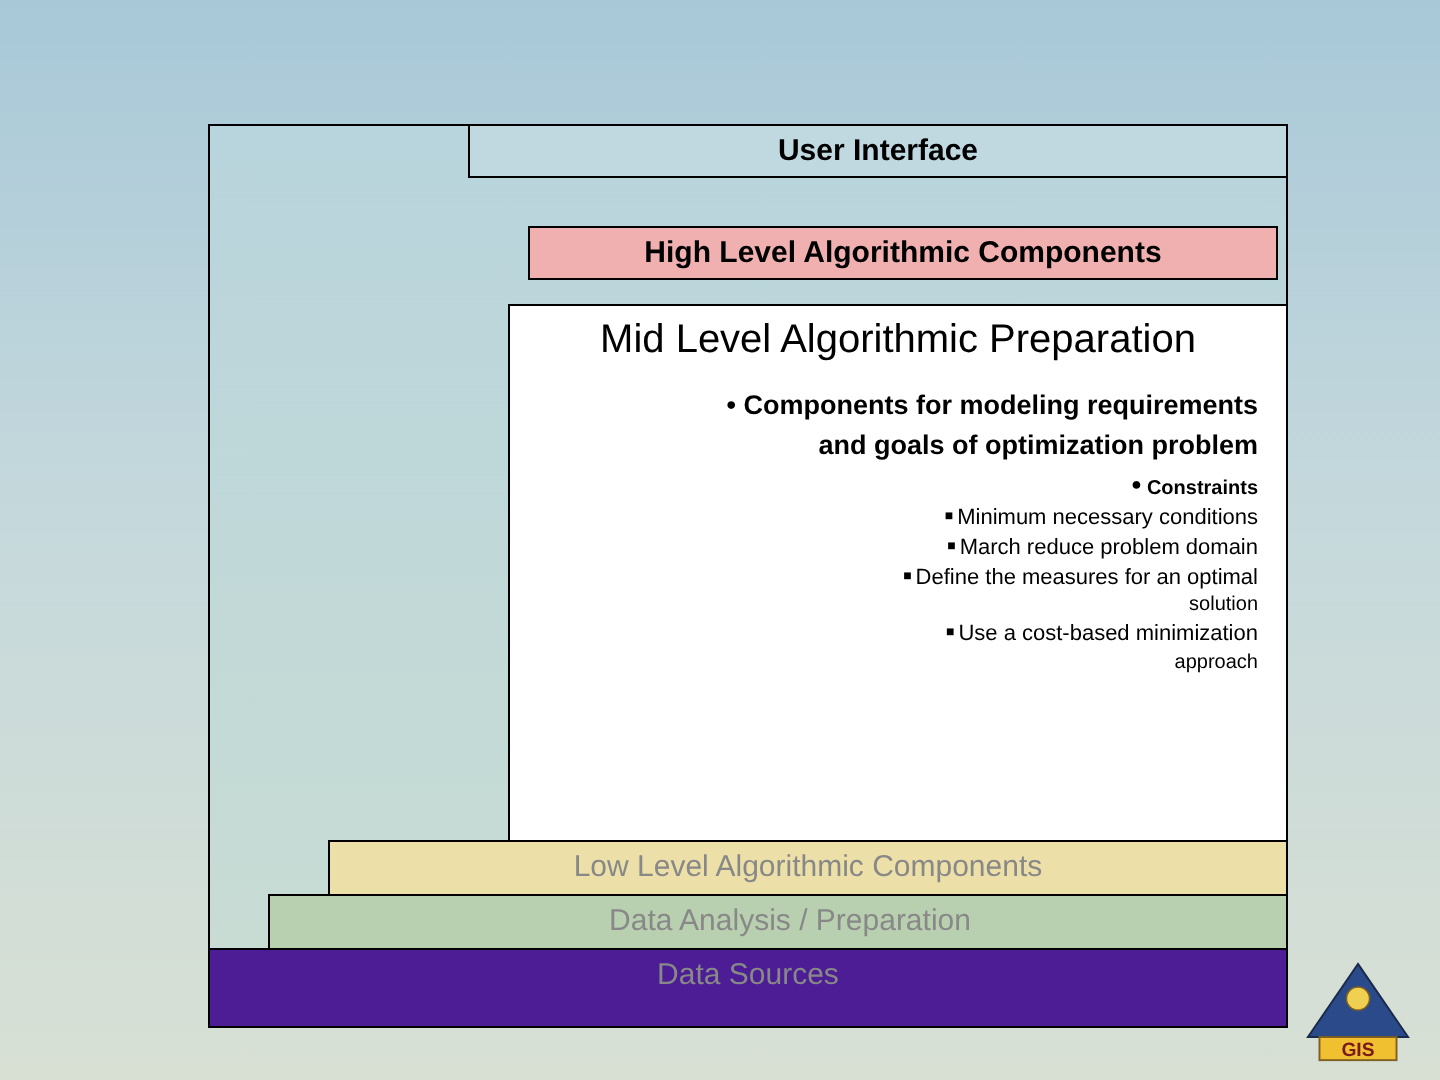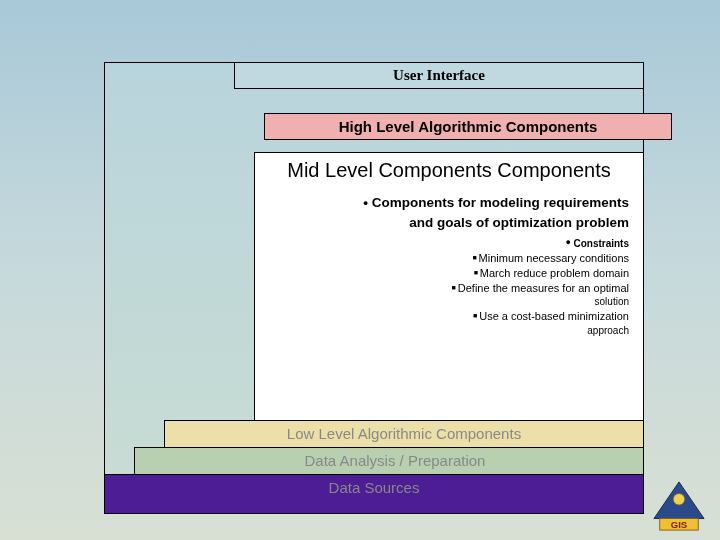--- a/index.html
+++ b/index.html
@@ -18,27 +18,27 @@
   .layer-title {
     font-weight: bold;
     padding: 4px 0;
   }
   
   .l-datasources { left: 104px; top: 474px; width: 540px; height: 40px; background: #4c1d95; }
   .l-dataprep    { left: 134px; top: 447px; width: 510px; height: 28px; background: #b8d0b0; padding-left: 12px; }
   .l-lowlevel    { left: 164px; top: 420px; width: 480px; height: 28px; background: #ece0a8; }
   .l-midlevel    { left: 234px; top: 62px;  width: 410px; height: 359px; background: #fff; }
   .l-highlevel   { left: 264px; top: 114px; width: 380px; height: 28px; background: #f0b0b0; }
-  .l-ui          { left: 234px; top: 62px;  width: 410px; height: 27px; background: #c0d8e0; font-family: Liberation Serif, serif; }
+  .l-ui          { left: 234px; top: 62px;  width: 410px; height: 27px; background: #c0d8e0; }
   
   .l-midlevel    { top: 88px; height: 333px; }
   .l-midlevel .layer-title { padding-top: 56px; }
   
   .l-ui       { left: 234px; top: 62px;  width: 410px; height: 27px; }
-  .l-highlevel{ left: 264px; top: 113px; width: 408px; height: 27px; }
+  .l-highlevel{ left: 264px; top: 113px; width: 375px; height: 27px; }
   .l-midlevel { left: 254px; top: 152px; width: 390px; height: 269px; }
   .l-midlevel .layer-title { padding-top: 6px; font-size: 20px; font-weight: normal; }
   .l-ui .layer-title,
   .l-highlevel .layer-title { font-size: 15px; }
   .l-lowlevel .layer-title,
   .l-dataprep .layer-title,
   .l-datasources .layer-title { font-size: 15px; color: #888; font-weight: normal; }
 
   
   .outer-col {
@@ -81,21 +81,21 @@
 
 <div class="layer l-dataprep">
   <div class="layer-title">Data Analysis / Preparation</div>
 </div>
 
 <div class="layer l-lowlevel">
   <div class="layer-title">Low Level Algorithmic Components</div>
 </div>
 
 <div class="layer l-midlevel">
-  <div class="layer-title">Mid Level Components Components</div>
+  <div class="layer-title">Mid Level Algorithmic Preparation</div>
   <div class="content">
     <div class="b1">• <span>Components for modeling requirements</span></div>
     <div class="b1-cont">and goals of optimization problem</div>
     <div class="lvl2">Constraints</div>
     <div class="lvl3">Minimum necessary conditions</div>
     <div class="lvl3">March reduce problem domain</div>
     <div class="lvl3">Define the measures for an optimal</div>
     <div class="lvl3-wrap">solution</div>
     <div class="lvl3">Use a cost-based minimization</div>
     <div class="lvl3-wrap">approach</div>

